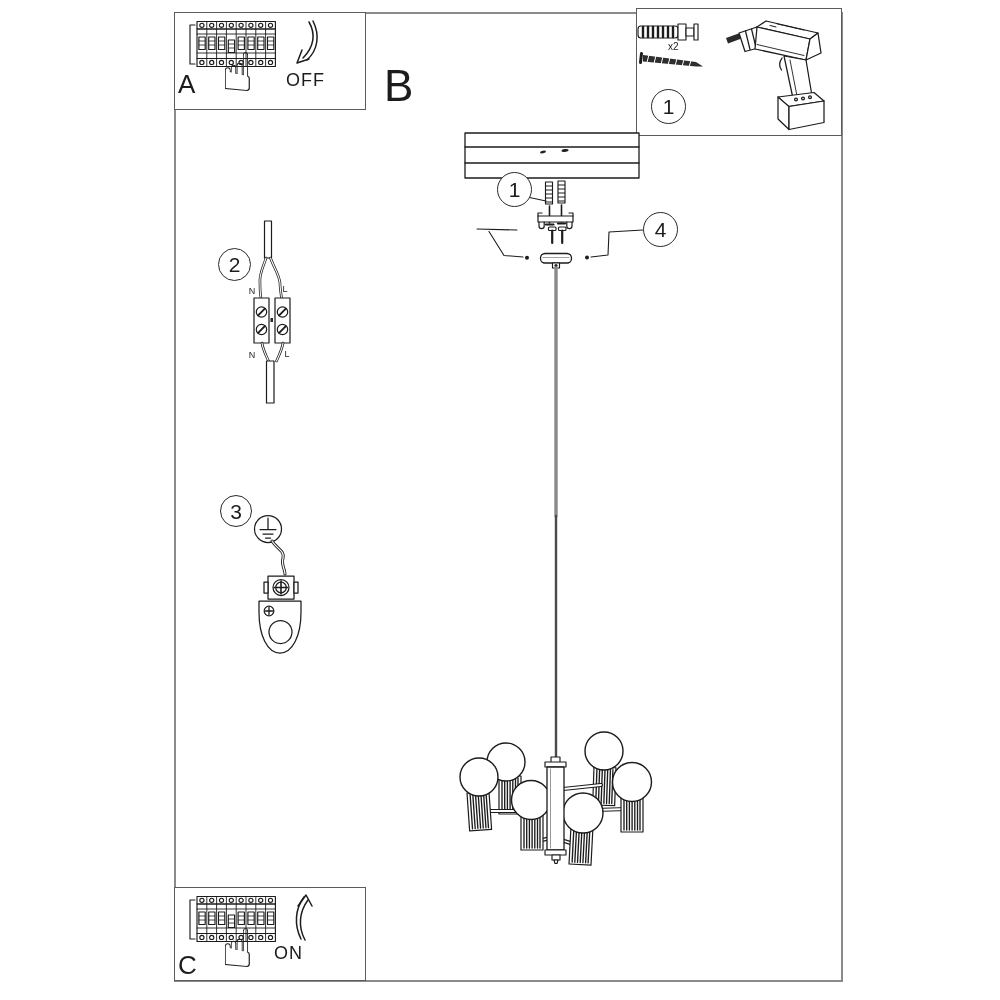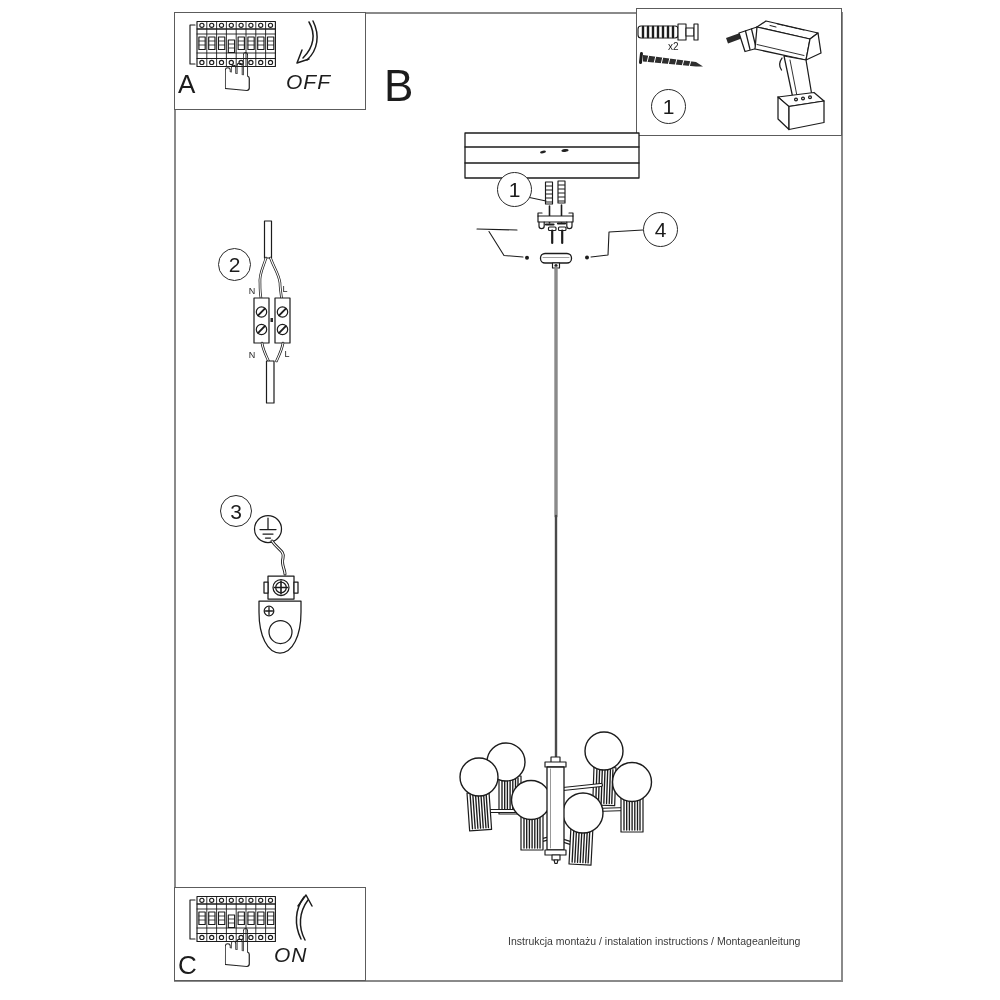--- a/index.html
+++ b/index.html
@@ -10,21 +10,21 @@
   #pageBorder{position:absolute;left:174px;top:12px;width:665px;height:966px;
     border:2px solid #8a8a8a;z-index:10;}
   .panelBox{position:absolute;background:#fff;border:1.6px solid #5c5c5c;z-index:20;}
   #panelA{left:174px;top:12px;width:190px;height:96px;}
   #panelC{left:174px;top:887px;width:190px;height:92px;}
   #panel1{left:636px;top:8px;width:204px;height:126px;}
   #art{position:absolute;left:0;top:0;z-index:30;pointer-events:none;}
   .lbl{position:absolute;z-index:40;line-height:1;white-space:nowrap;}
   .letter{font-size:26px;}
   #lblB{font-size:44px;}
-  .onoff{font-size:21px;letter-spacing:1px;font-style:italic;}
+  .onoff{font-size:18px;letter-spacing:1px;}
   .circleNum{position:absolute;z-index:40;background:#fff;border:1.7px solid #2a2a2a;
     border-radius:50%;display:flex;align-items:center;justify-content:center;
     font-size:21px;line-height:1;}
   .hand{position:absolute;z-index:40;font-family:"DejaVu Sans",sans-serif;
     font-size:54px;color:#222;line-height:1;}
   .nl{position:absolute;z-index:40;font-size:9px;width:12px;text-align:center;line-height:1;}
   #x2{font-size:10px;text-align:center;}
   #footer{position:absolute;left:508px;top:934px;z-index:40;font-size:10.5px;
     line-height:14.5px;color:#3a3a3a;}
   svg{stroke:#1c1c1c;fill:none;stroke-width:1.15;stroke-linecap:round;stroke-linejoin:round;}
@@ -279,14 +279,13 @@
 <div class="circleNum" style="left:218px;top:248px;width:31px;height:31px;">2</div>
 <div class="circleNum" style="left:220px;top:495px;width:30px;height:30px;">3</div>
 <div class="circleNum" style="left:643px;top:212px;width:33px;height:33px;">4</div>
 
 <div class="nl" style="left:246px;top:287px;">N</div>
 <div class="nl" style="left:279px;top:285px;">L</div>
 <div class="nl" style="left:246px;top:351px;">N</div>
 <div class="nl" style="left:281px;top:350px;">L</div>
 
 <div id="footer">
-  <div>Instrukcja montażu / instalation instructions / Montageanleitung</div>
 </div>
 
 </body></html>

